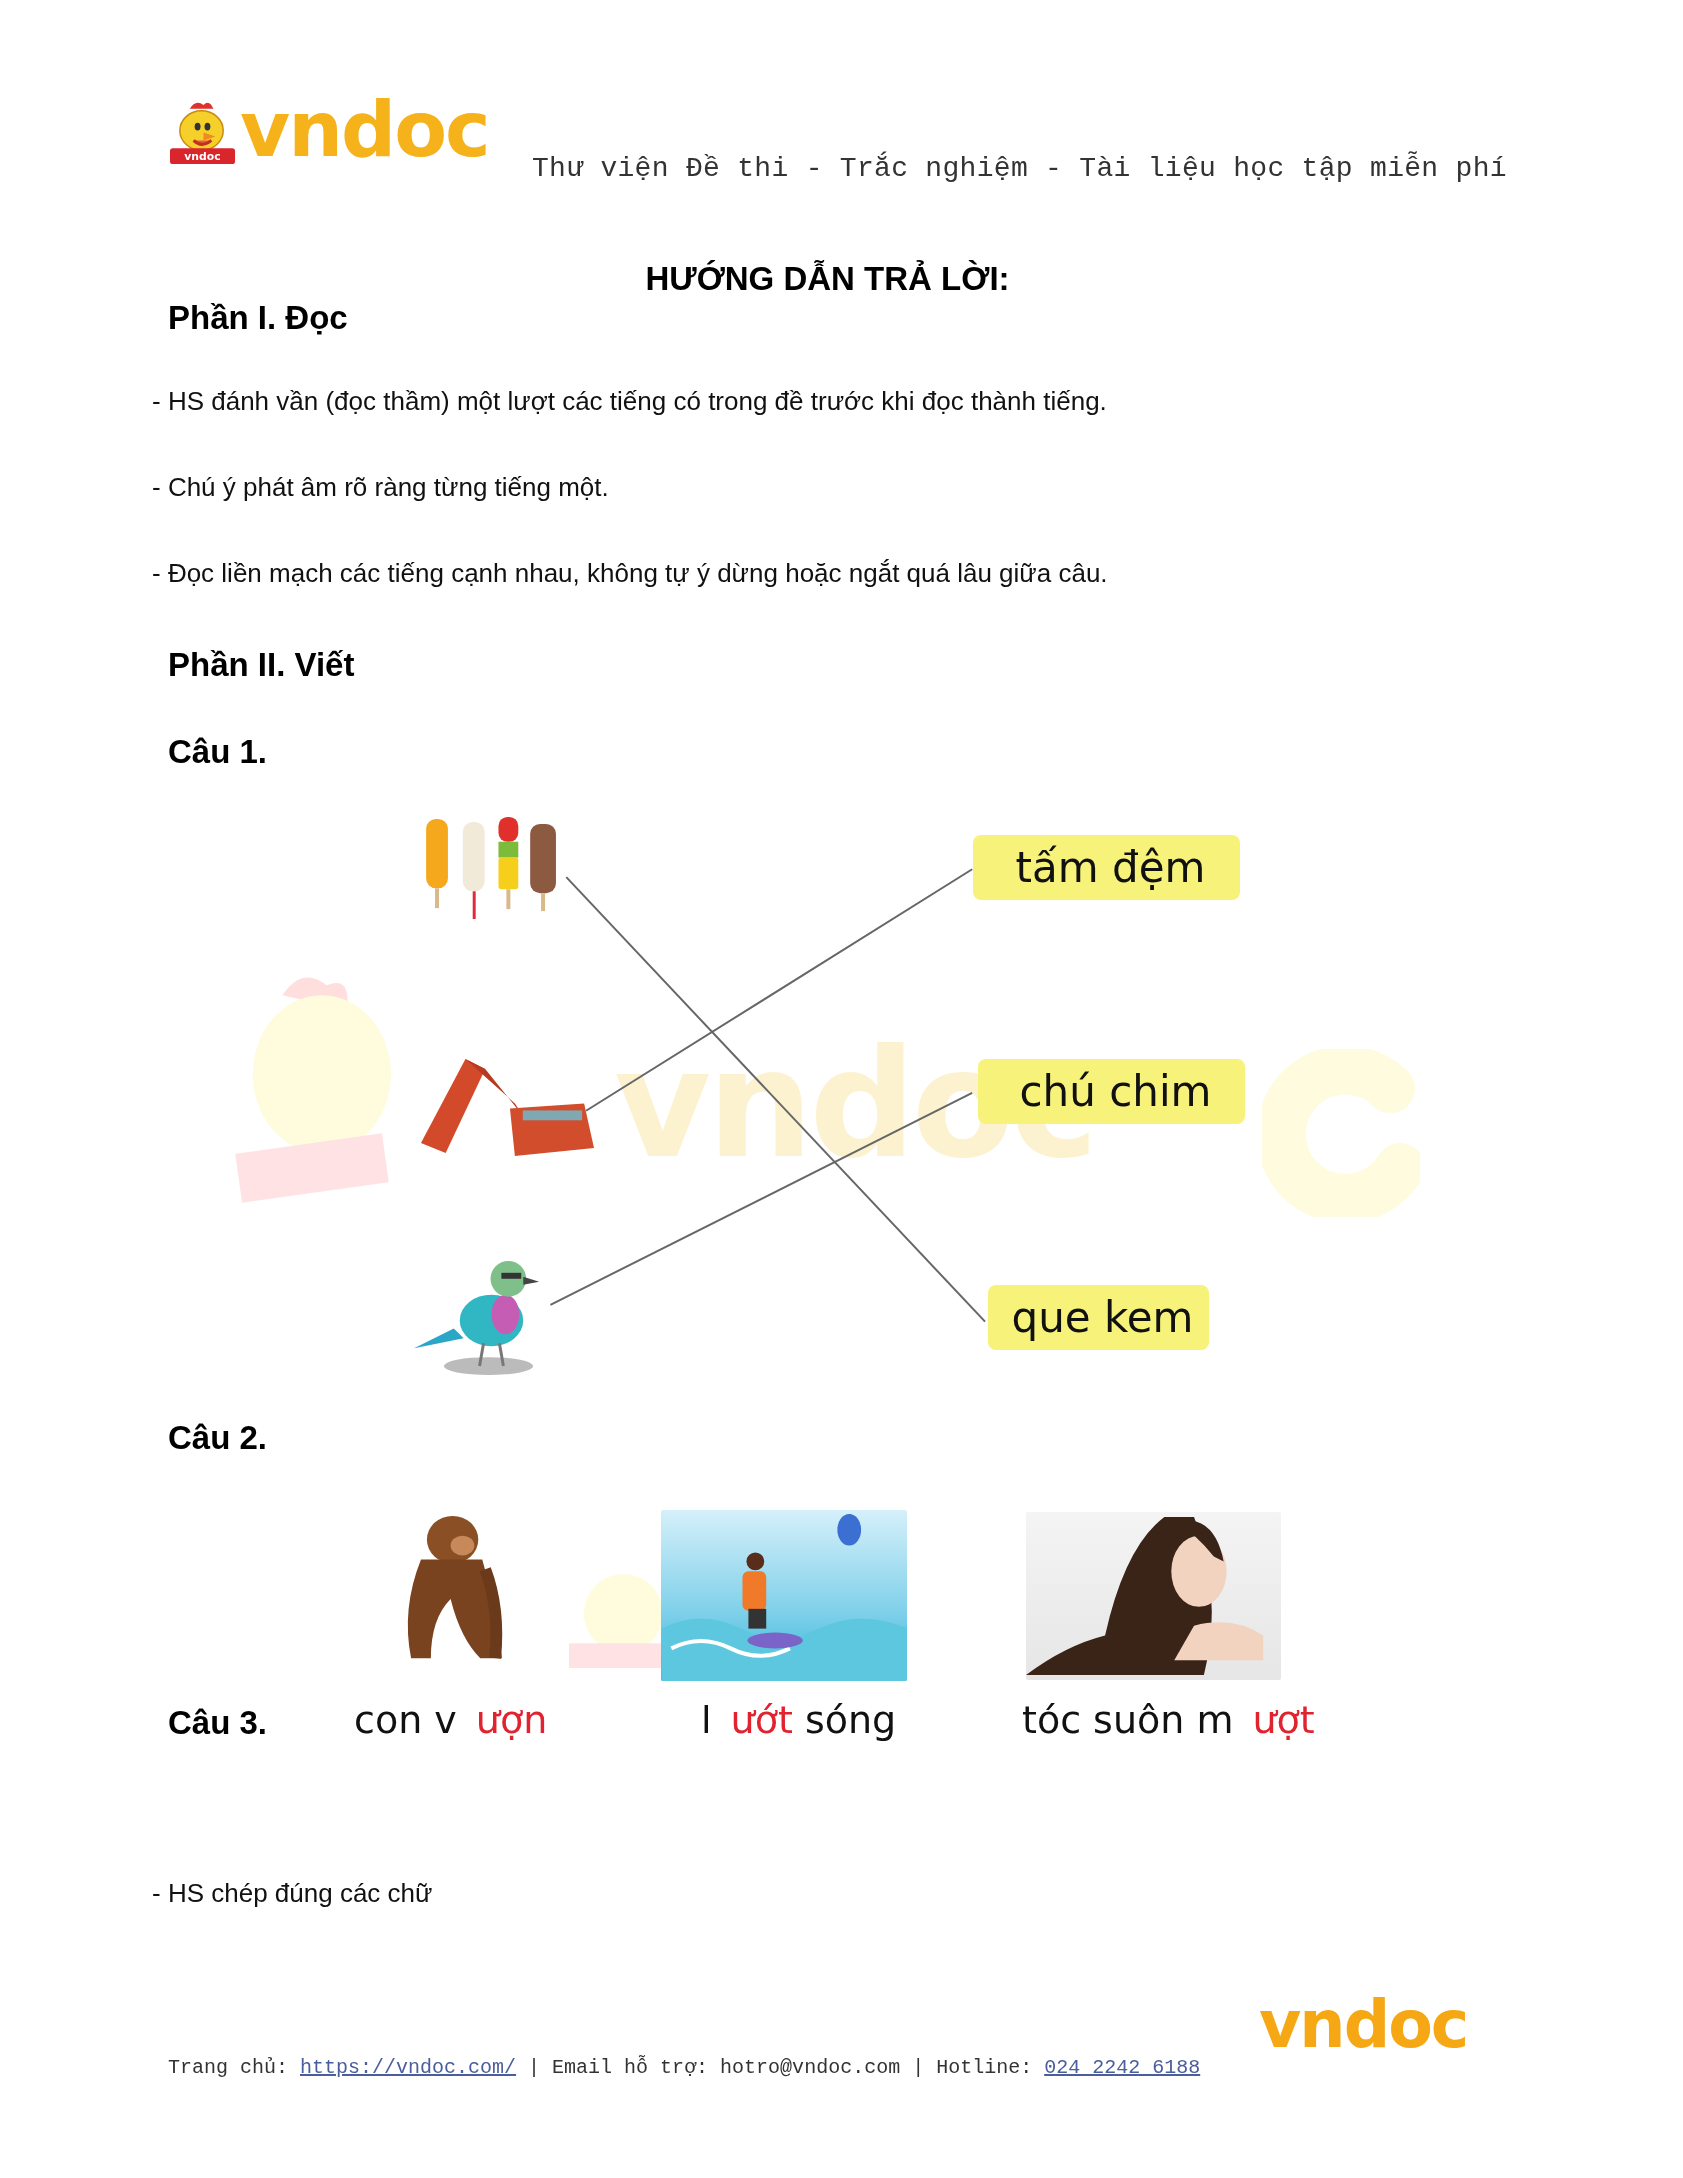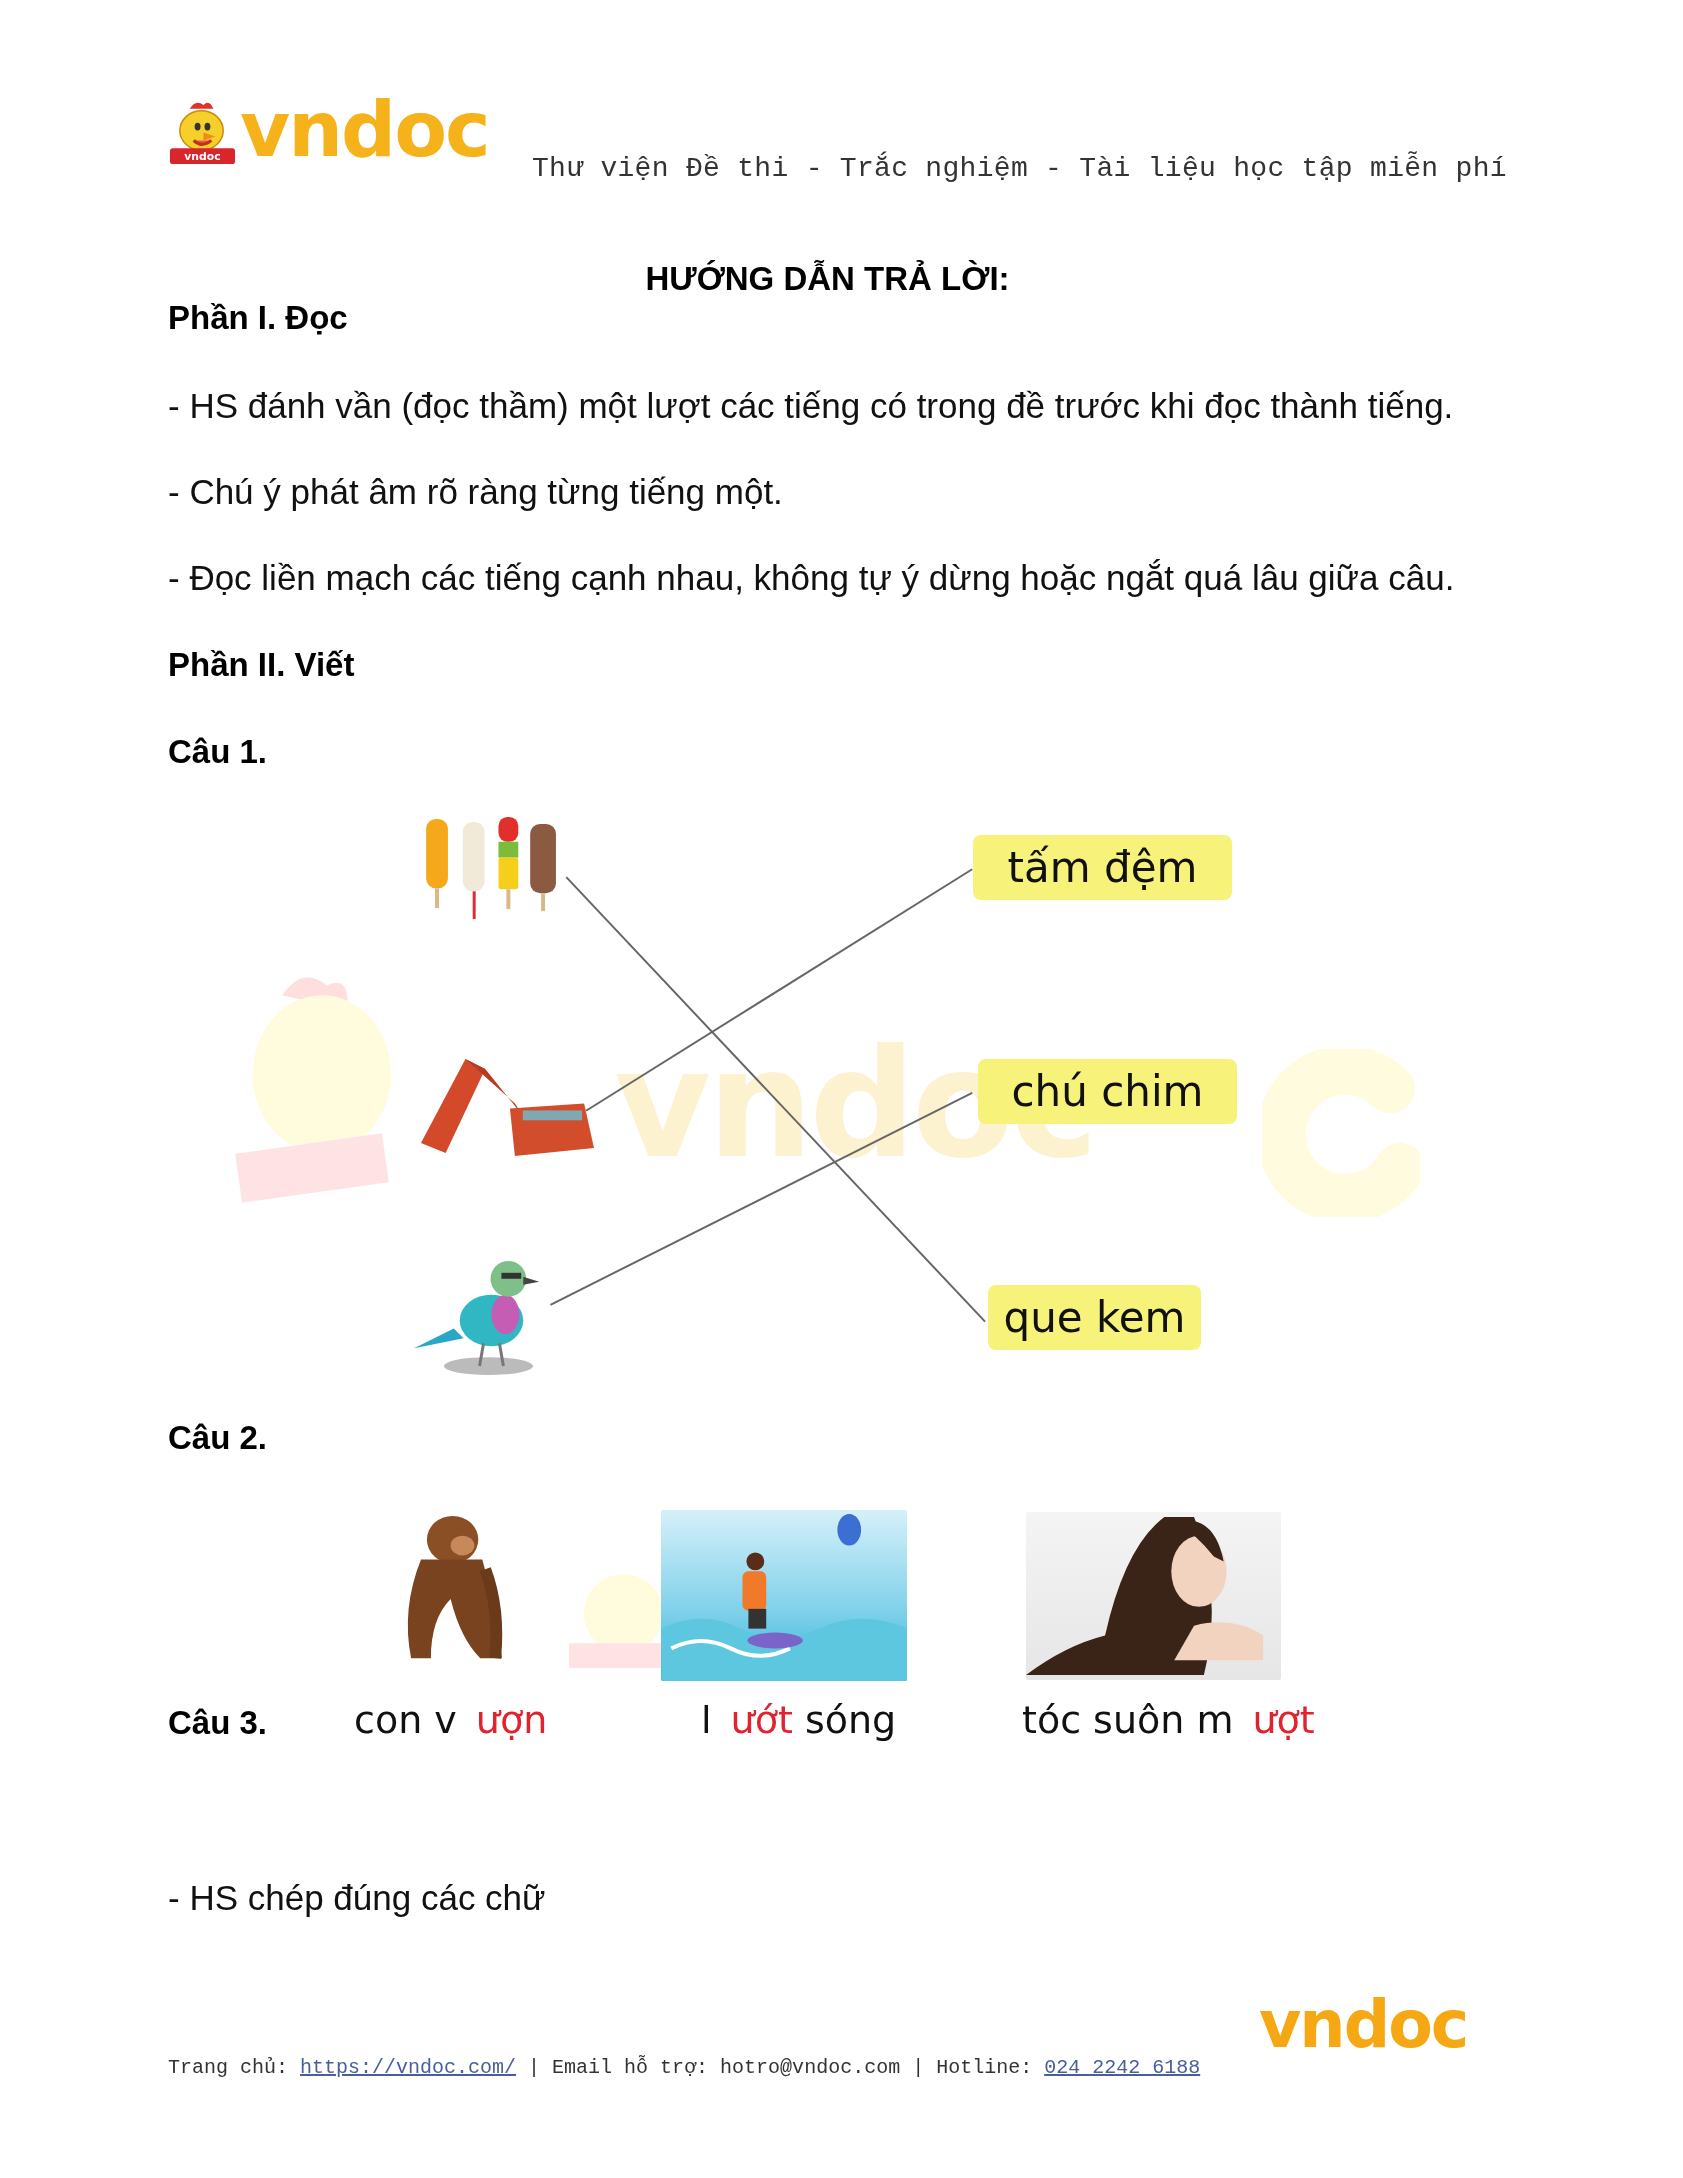--- a/index.html
+++ b/index.html
@@ -11,26 +11,26 @@
   .logo-wrap { left: 168px; top: 99px; width: 317px; height: 79px; }
   .logo-text { left: 240px; top: 91px; font-family: "DejaVu Sans", sans-serif; font-weight: bold;
                font-size: 77px; color: #f5b21a; letter-spacing: -2px; line-height: 1; }
   .tagline { left: 532px; top: 153px; font-family: "Liberation Mono", monospace; font-size: 28px;
              color: #333; letter-spacing: 0.3px; white-space: nowrap; }
 
   .doc-title { left: 0; width: 1655px; top: 212px; text-align: center;
                font-family: "Liberation Sans", sans-serif; font-weight: bold; font-size: 33px; color: #000; margin-top: 48px; }
 
   .h-section { left: 168px; font-family: "Liberation Sans", sans-serif; font-weight: bold; font-size: 33px; color: #000; }
-  .para { left: 168px; font-family: "Liberation Sans", sans-serif; font-size: 35px; color: #111; white-space: nowrap; }
+  .para { left: 152px; font-family: "Liberation Sans", sans-serif; font-size: 26px; color: #111; white-space: nowrap; }
 
   
   .match-svg { left: 0; top: 0; width: 1683px; height: 2178px; pointer-events: none; }
   .word-box { background: #f7f27a; border-radius: 8px; font-family: "DejaVu Sans", sans-serif;
-              font-size: 42px; color: #111; text-align: center; line-height: 65px; height: 65px; }
+              font-size: 42px; color: #111; text-align: center; line-height: 65px; height: 65px; padding-left: 8px; }
 
   
   .caption { font-family: "DejaVu Sans", sans-serif; font-size: 38px; color: #111; white-space: nowrap; }
   .caption .hl { color: #e0232f; margin-left: 19px; }
 
   .img-frame { border-radius: 2px; overflow: hidden; }
 
   
   .footer { left: 168px; top: 2056px; font-family: "Liberation Mono", monospace; font-size: 20px; color: #333; white-space: nowrap; text-align: right; }
   .footer a { color: #4a5d9c; text-decoration: underline; }

